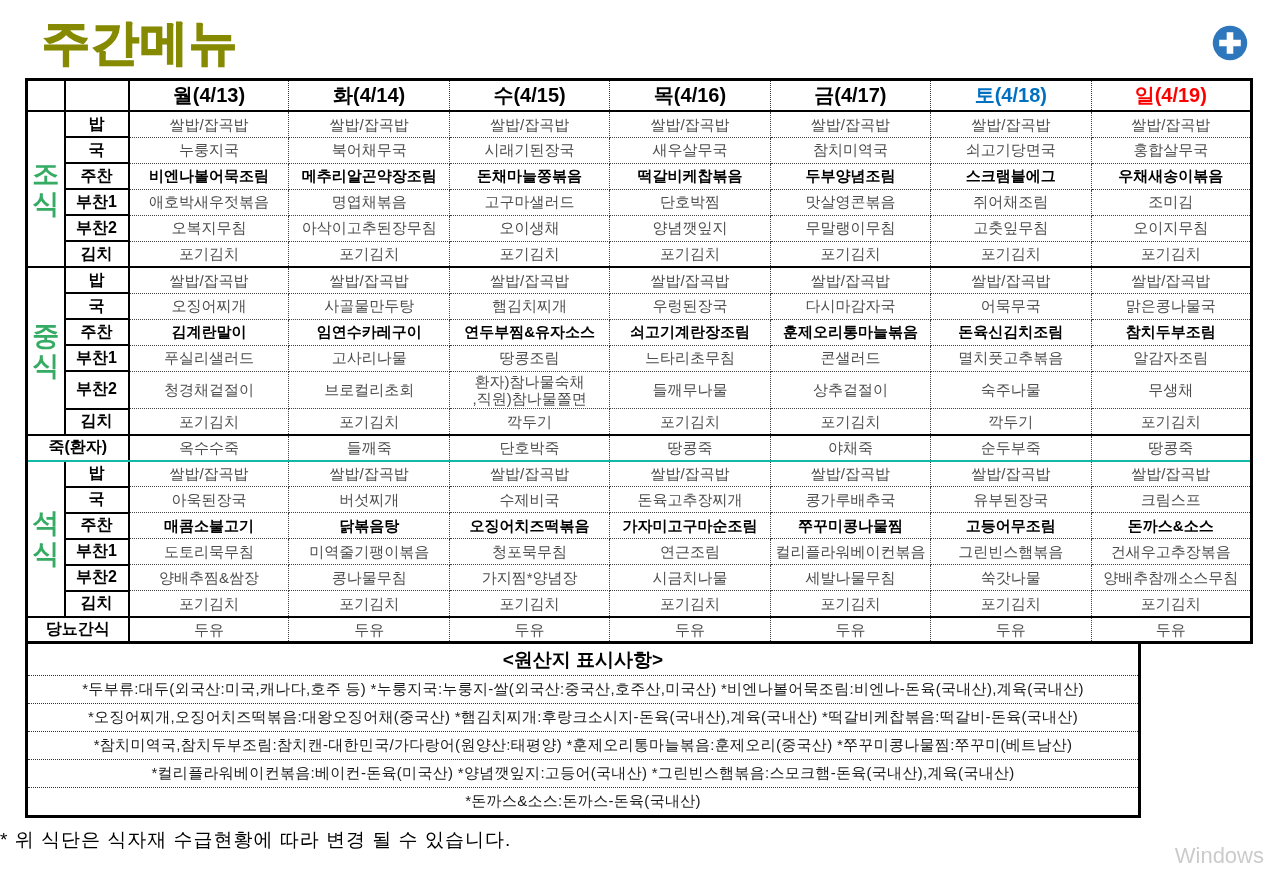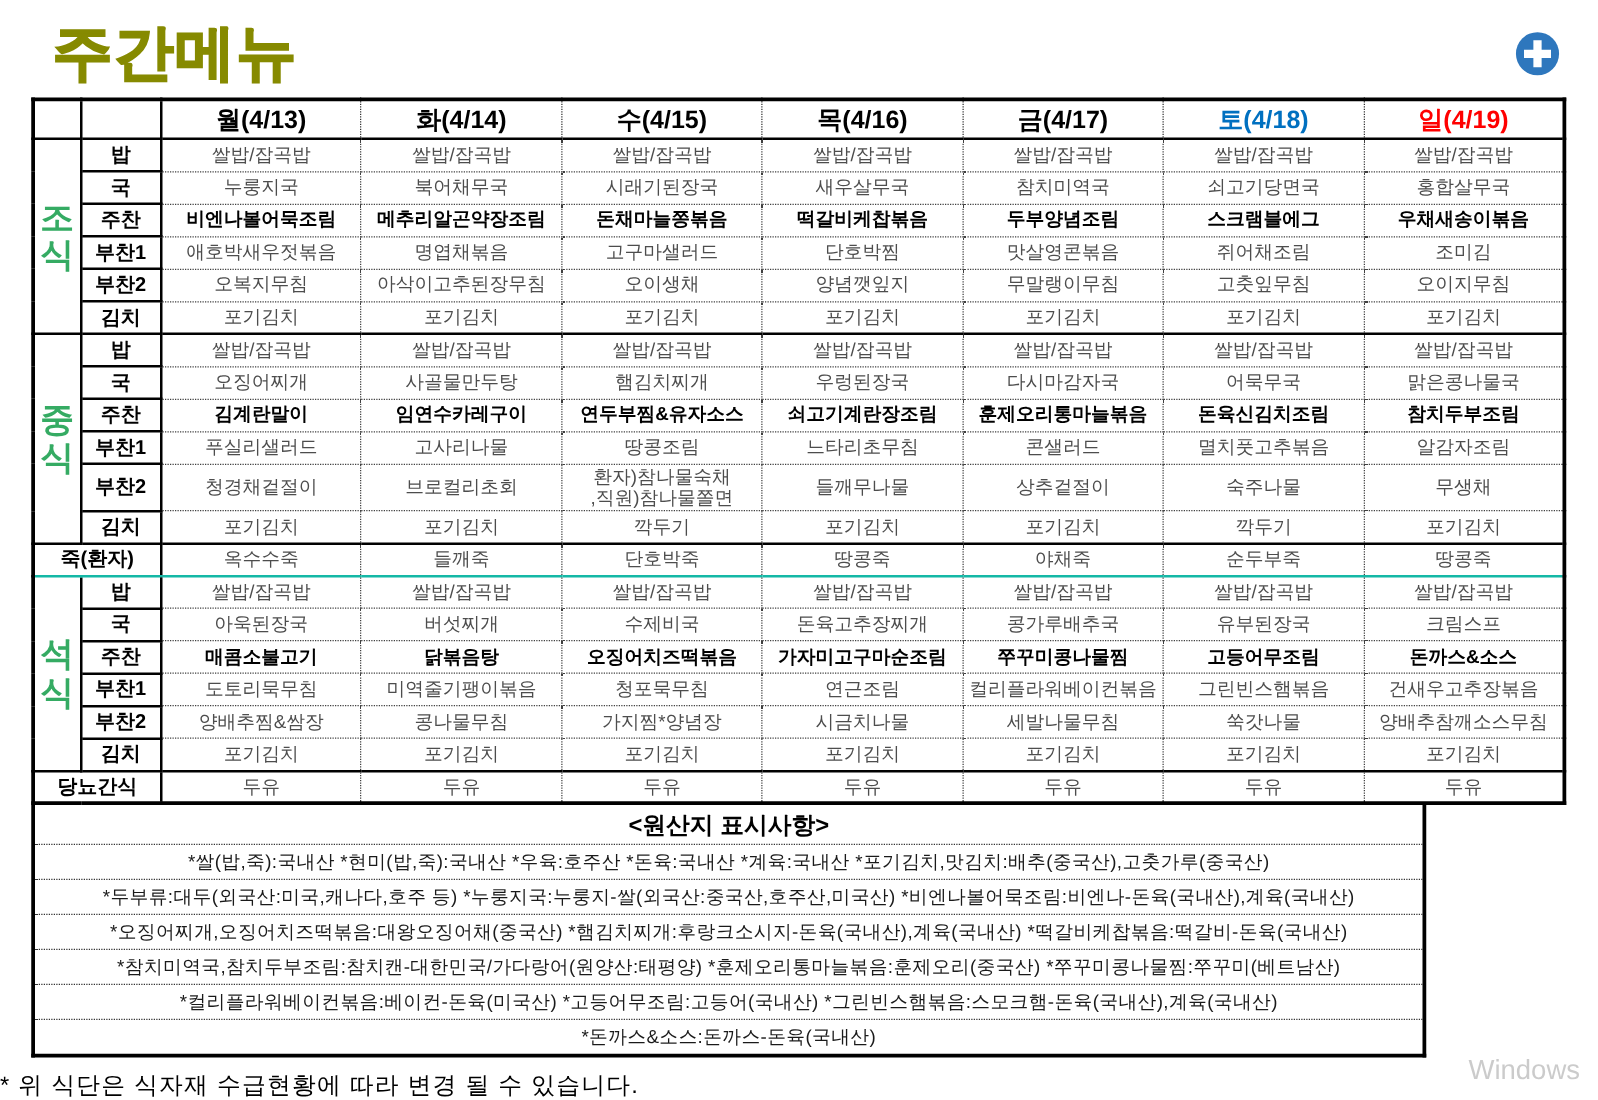--- a/index.html
+++ b/index.html
@@ -332,25 +332,24 @@
           <td class="cell">두유</td>
           <td class="cell">두유</td>
           <td class="cell">두유</td>
         </tr>
       </tbody>
   </table>
 
   <div class="origin-box">
     <div class="origin-title">&lt;원산지  표시사항&gt;</div>
     <div id="origin-lines">
-        <div class="origin-line">*쌀(밥,죽):국내산 *현미(밥,죽):국내산 *우육:호주산 *돈육:국내산 *계육:국내산 *포기김치,맛김치:배추(중국산),고춧가루(중국산)</div>
         <div class="origin-line">*두부류:대두(외국산:미국,캐나다,호주 등) *누룽지국:누룽지-쌀(외국산:중국산,호주산,미국산) *비엔나볼어묵조림:비엔나-돈육(국내산),계육(국내산)</div>
         <div class="origin-line">*오징어찌개,오징어치즈떡볶음:대왕오징어채(중국산) *햄김치찌개:후랑크소시지-돈육(국내산),계육(국내산) *떡갈비케찹볶음:떡갈비-돈육(국내산)</div>
         <div class="origin-line">*참치미역국,참치두부조림:참치캔-대한민국/가다랑어(원양산:태평양) *훈제오리통마늘볶음:훈제오리(중국산) *쭈꾸미콩나물찜:쭈꾸미(베트남산)</div>
-        <div class="origin-line">*컬리플라워베이컨볶음:베이컨-돈육(미국산) *고등어무조림:고등어(국내산) *그린빈스햄볶음:스모크햄-돈육(국내산),계육(국내산)</div>
+        <div class="origin-line">*컬리플라워베이컨볶음:베이컨-돈육(미국산) *양념깻잎지:고등어(국내산) *그린빈스햄볶음:스모크햄-돈육(국내산),계육(국내산)</div>
         <div class="origin-line">*돈까스&amp;소스:돈까스-돈육(국내산)</div>
       </div>
   </div>
 
   <div class="footnote">* 위 식단은 식자재 수급현황에 따라 변경 될 수 있습니다.</div>
   <div class="watermark">Windows</div>
 
 </div>
 
 </body></html>

